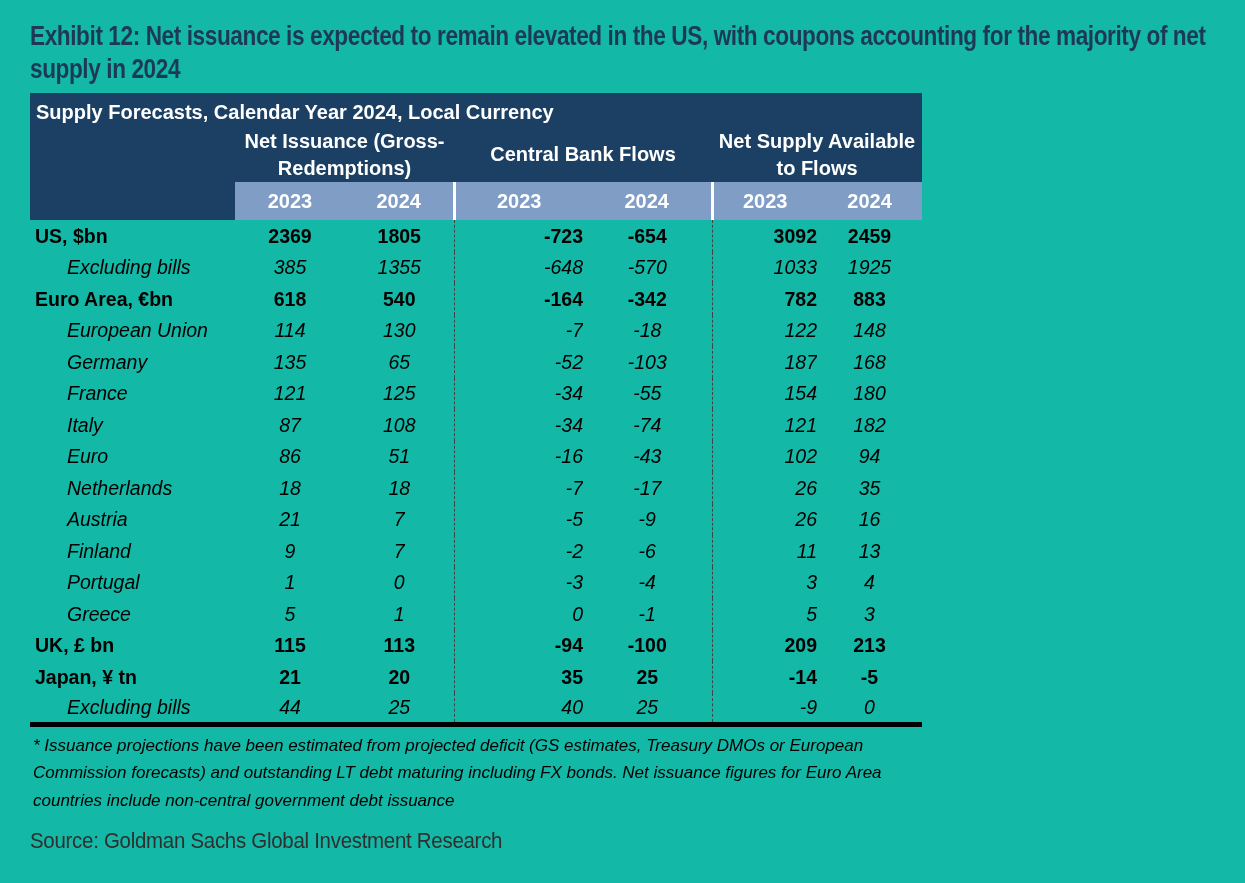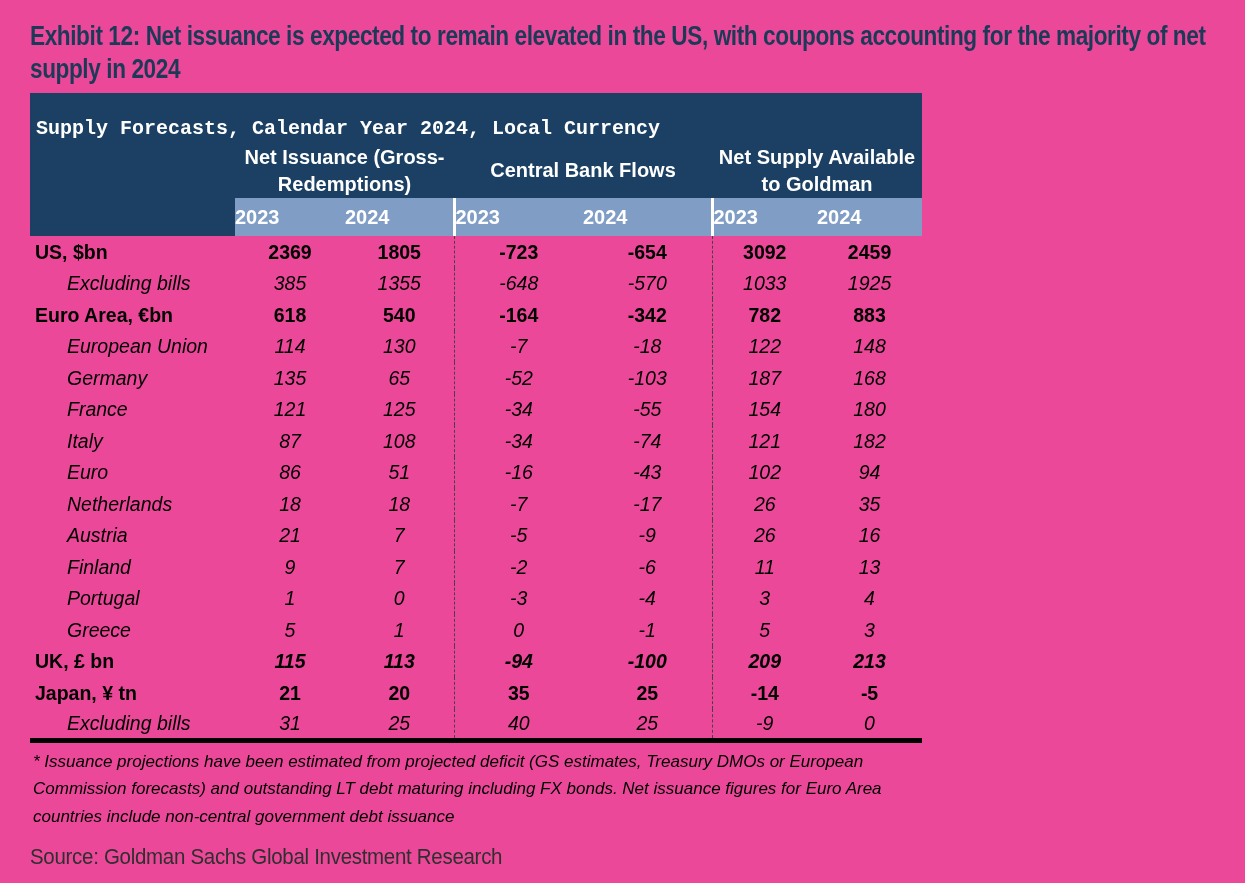--- a/index.html
+++ b/index.html
@@ -8,21 +8,21 @@
     background: #ffffff;
     font-family: "Liberation Sans", sans-serif;
   }
   .page {
     position: relative;
     width: 1245px;
     height: 883px;
     box-sizing: border-box;
     padding: 20px 0 0 30px;
     overflow: hidden;
-    background: #ec4899;
+    background: #14b8a6;
   }
   
   .exhibit-title {
     margin: 0 0 7px 0;
     width: 1420px;
     transform: scaleX(0.838);
     transform-origin: left top;
     color: var(--title-color, #1c3a57);
     font-size: 27px;
     font-weight: 700;
@@ -40,59 +40,58 @@
     padding: 0;
     overflow: hidden;
   }
   tr.caption-row th {
     background: var(--navy, #1c4063);
     color: #fff;
     text-align: left;
     font-size: 20px;
     font-weight: 700;
     height: 30px;
-    padding: 20px 6px 0 6px;
+    padding: 4px 6px 0 6px;
     vertical-align: middle;
-    font-family: Liberation Mono, monospace;
   }
   tr.group-row th {
     background: var(--navy, #1c4063);
     color: #fff;
     font-size: 20px;
     font-weight: 700;
     text-align: center;
     vertical-align: middle;
     height: 55px;
     line-height: 1.35;
   }
   tr.year-row th {
     height: 38px;
     font-size: 20px;
     font-weight: 700;
-    text-align: left;
+    text-align: center;
     vertical-align: middle;
     color: #fff;
   }
   tr.year-row th.corner { background: var(--navy, #1c4063); }
   tr.year-row th.year { background: var(--band, #7f9dc5); }
   tr.year-row th.year.dash { border-left: 3px solid #ffffff; }
   tbody tr { height: 31.5px; }
   tbody td {
     font-size: 19.5px;
     color: #000;
     text-align: center;
     vertical-align: middle;
     white-space: nowrap;
   }
   tbody td.label { text-align: left; padding-left: 5px; }
   tbody tr.bold td { font-weight: 700; }
   tbody tr.sub td { font-style: italic; }
   tbody tr.sub td.label { padding-left: 37px; }
-  tbody tr.bi td.val { font-style: italic; }
-  tbody td.dash { border-left: 1px dashed #444; }
+  tbody tr.bi td.val { }
+  tbody td.dash { border-left: 1px dashed #444; text-align: right; }
   
   .footnote {
     width: 892px;
     margin-top: 5px;
     padding-left: 3px;
     box-sizing: border-box;
     font-size: 17px;
     font-style: italic;
     color: #000;
     line-height: 1.62;
@@ -125,21 +124,21 @@
       <col style="width:105px">
     </colgroup>
     <thead>
       <tr class="caption-row">
         <th colspan="7">Supply Forecasts, Calendar Year 2024, Local Currency</th>
       </tr>
       <tr class="group-row">
         <th></th>
         <th colspan="2">Net Issuance (Gross-Redemptions)</th>
         <th colspan="2">Central Bank Flows</th>
-        <th colspan="2">Net Supply Available to Goldman</th>
+        <th colspan="2">Net Supply Available to Flows</th>
       </tr>
       <tr class="year-row">
         <th class="corner"></th>
         <th class="year">2023</th>
         <th class="year">2024</th>
         <th class="year dash">2023</th>
         <th class="year">2024</th>
         <th class="year dash">2023</th>
         <th class="year">2024</th>
       </tr>
@@ -275,21 +274,21 @@
           <td class="label">Japan, ¥ tn</td>
           <td class="val">21</td>
           <td class="val">20</td>
           <td class="val dash">35</td>
           <td class="val">25</td>
           <td class="val dash">-14</td>
           <td class="val">-5</td>
         </tr>
         <tr class="sub">
           <td class="label">Excluding bills</td>
-          <td class="val">31</td>
+          <td class="val">44</td>
           <td class="val">25</td>
           <td class="val dash">40</td>
           <td class="val">25</td>
           <td class="val dash">-9</td>
           <td class="val">0</td>
         </tr>
       </tbody>
   </table>
 
   <div class="footnote">* Issuance projections have been estimated from projected deficit (GS estimates, Treasury DMOs or European Commission forecasts) and outstanding LT debt maturing including FX bonds. Net issuance figures for Euro Area countries include non-central government debt issuance</div>

